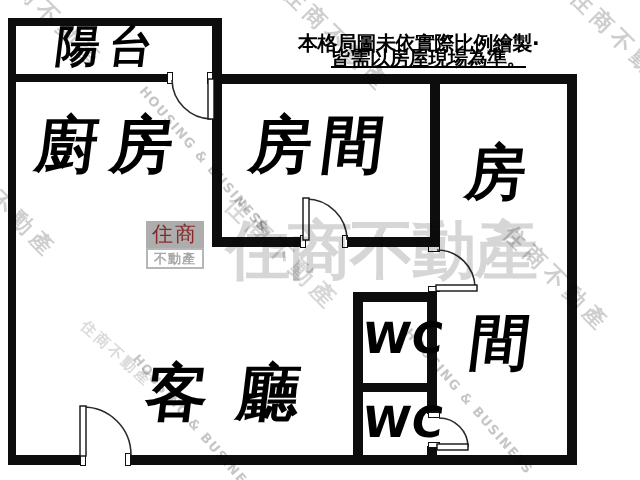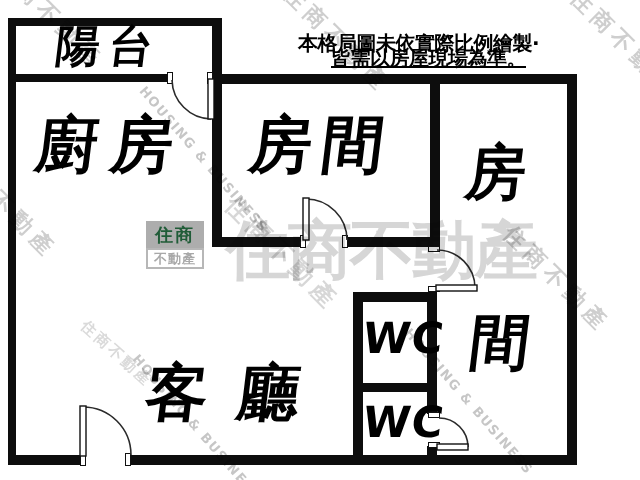--- a/index.html
+++ b/index.html
@@ -41,21 +41,21 @@
   .wm-rot-4{left:515px;top:222px;}
   .wm-rot-5{left:-38px;top:148px;}
   .wm-rot-6{left:88px;top:318px;font-size:15px;color:#d6d6d6;letter-spacing:3px;transform:rotate(42deg);}
   .wm-rot-7{left:238px;top:192px;font-size:24px;color:#d3d3d3;}
   .wm-en{font-size:13px;font-weight:bold;color:#c6c6c6;letter-spacing:1.5px;transform:rotate(49deg);transform-origin:left top;}
   .wm-en-a{left:147px;top:84px;}
   .wm-en-b{left:140px;top:352px;}
   .wm-en-c{left:412px;top:326px;}
   
   .logo-box{position:absolute;left:146px;top:221px;width:58px;z-index:8;mix-blend-mode:multiply;opacity:.95;}
-  .logo-top{background:#a9a9a9;color:#14532d;font-weight:bold;font-size:18px;line-height:27px;
+  .logo-top{background:#a9a9a9;color:#7f1d1d;font-weight:normal;font-size:21px;line-height:27px;
             text-align:center;letter-spacing:2px;height:27px;}
   .logo-bottom{background:#ffffff;border:2px solid #b3b3b3;color:#a3a3a3;font-weight:bold;
                font-size:13px;line-height:17px;text-align:center;height:17px;letter-spacing:1px;}
 </style>
 </head>
 <body>
 
 <div id="stage">
 
   <div class="wall" style="left:8px;top:18px;width:214px;height:8px;"></div>

